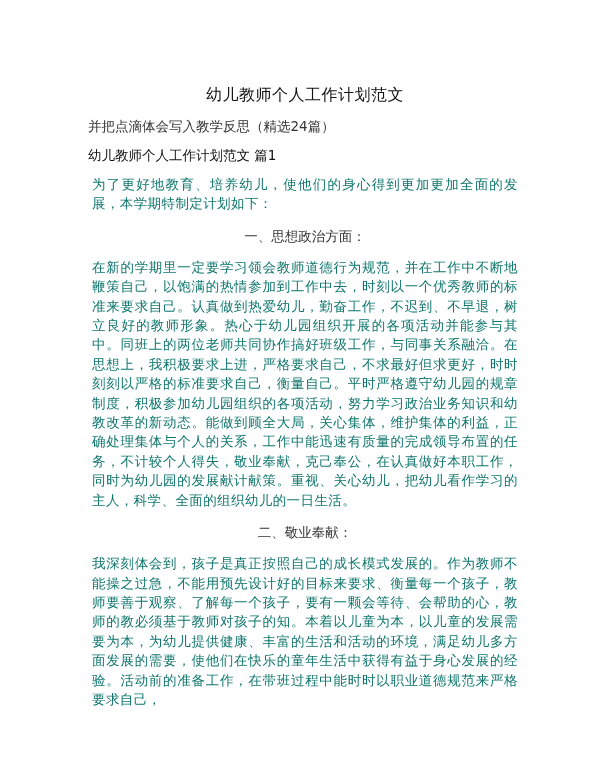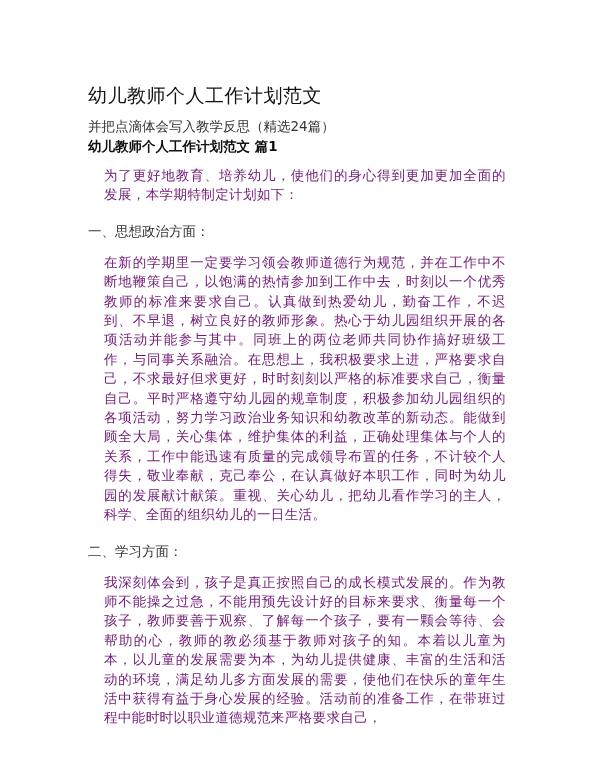--- a/index.html
+++ b/index.html
@@ -1,35 +1,35 @@
 <!DOCTYPE html>
 <html><head>
   <meta charset="utf-8">
   <style>
     html, body { margin: 0; padding: 0; background: #ffffff; }
     body { width: 600px; height: 776px; overflow: hidden; position: relative;
            font-family: "DejaVu Sans", "Liberation Sans", sans-serif; color: #1a1a1a; }
     .page { position: absolute; left: 88px; top: 70px; width: 434px; }
     .print { font-family: "Liberation Serif", "DejaVu Serif", serif; font-size: 12px; color: #222; height: 18px; line-height: 18px; }
-    .title { font-size: 19px; line-height: 26px; margin-top: 12px; color: #111; letter-spacing: 0.5px; }
+    .title { text-align: center; font-size: 16px; line-height: 26px; margin-top: 12px; color: #111; letter-spacing: 0.5px; }
     .subtitle { font-size: 13.5px; line-height: 20px; margin-top: 8px; color: #333; }
-    .h1 { font-size: 13.5px; font-weight: bold; line-height: 20px; color: #111; }
-    p { margin: 16px; font-size: 13.5px; line-height: 19.4px; color: #701a75; letter-spacing: 0.4px; text-align: justify; }
+    .h1 { font-size: 13.5px; font-weight: normal; line-height: 20px; margin-top: 9px; color: #111; }
+    p { margin: 4px; font-size: 13.5px; line-height: 19.4px; color: #0f766e; letter-spacing: 0.4px; text-align: justify; }
     .para { margin-top: 10px; }
-    .section { margin-top: 12px; font-size: 13.5px; line-height: 20px; color: #333; }
+    .section { margin-top: 12px; font-size: 13.5px; line-height: 20px; color: #333; text-align: center; }
     .bodyp { margin-top: 12px; }
   </style>
 </head>
 <body>
 
 <div class="page">
   <div class="title">幼儿教师个人工作计划范文</div>
   <div class="subtitle">并把点滴体会写入教学反思（精选24篇）</div>
   <div class="h1">幼儿教师个人工作计划范文 篇1</div>
   <p class="para">为了更好地教育、培养幼儿，使他们的身心得到更加更加全面的发展，本学期特制定计划如下：</p>
 
   <div class="section">一、思想政治方面：</div>
   <p class="bodyp">在新的学期里一定要学习领会教师道德行为规范，并在工作中不断地鞭策自己，以饱满的热情参加到工作中去，时刻以一个优秀教师的标准来要求自己。认真做到热爱幼儿，勤奋工作，不迟到、不早退，树立良好的教师形象。热心于幼儿园组织开展的各项活动并能参与其中。同班上的两位老师共同协作搞好班级工作，与同事关系融洽。在思想上，我积极要求上进，严格要求自己，不求最好但求更好，时时刻刻以严格的标准要求自己，衡量自己。平时严格遵守幼儿园的规章制度，积极参加幼儿园组织的各项活动，努力学习政治业务知识和幼教改革的新动态。能做到顾全大局，关心集体，维护集体的利益，正确处理集体与个人的关系，工作中能迅速有质量的完成领导布置的任务，不计较个人得失，敬业奉献，克己奉公，在认真做好本职工作，同时为幼儿园的发展献计献策。重视、关心幼儿，把幼儿看作学习的主人，科学、全面的组织幼儿的一日生活。</p>
 
-  <div class="section">二、学习方面：</div>
+  <div class="section">二、敬业奉献：</div>
 
   <p class="bodyp">我深刻体会到，孩子是真正按照自己的成长模式发展的。作为教师不能操之过急，不能用预先设计好的目标来要求、衡量每一个孩子，教师要善于观察、了解每一个孩子，要有一颗会等待、会帮助的心，教师的教必须基于教师对孩子的知。本着以儿童为本，以儿童的发展需要为本，为幼儿提供健康、丰富的生活和活动的环境，满足幼儿多方面发展的需要，使他们在快乐的童年生活中获得有益于身心发展的经验。活动前的准备工作，在带班过程中能时时以职业道德规范来严格要求自己，</p>
 </div>
 
 </body></html>

